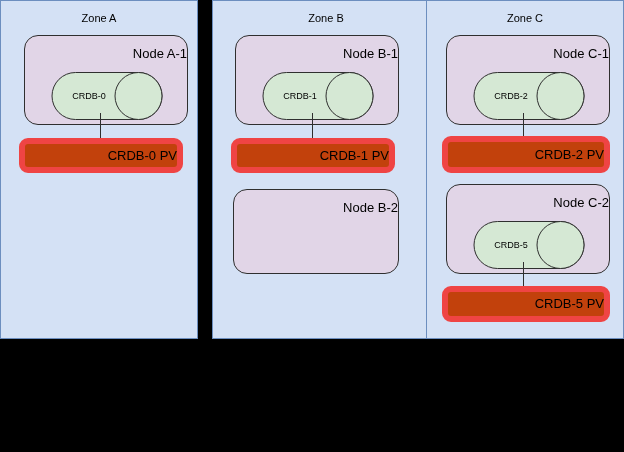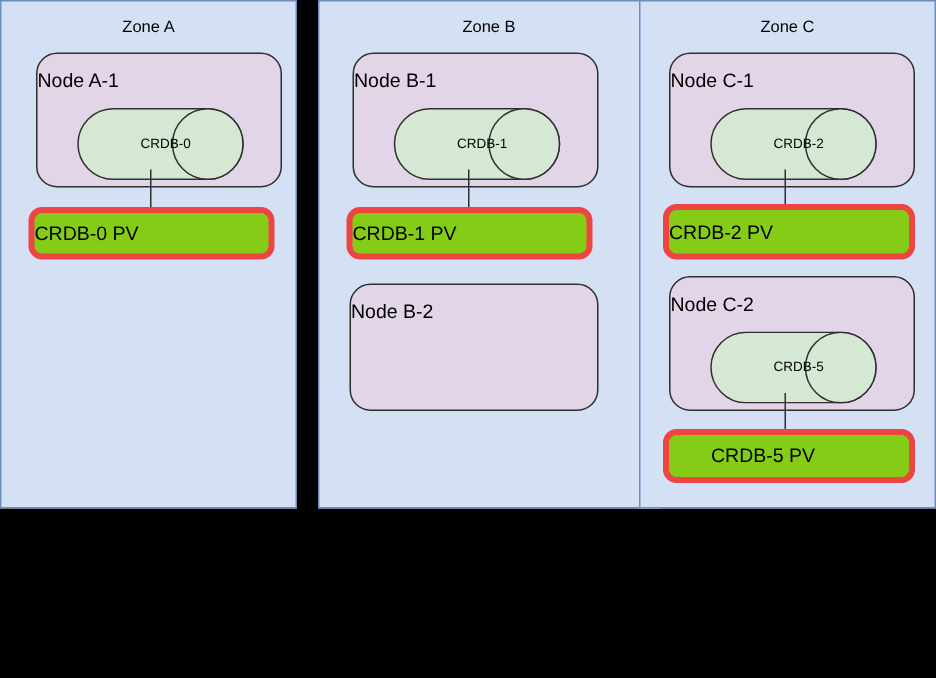--- a/index.html
+++ b/index.html
@@ -38,21 +38,21 @@
     background: #e1d5e7;
     border: 1px solid #2f2f2f;
     border-radius: 14px;
     box-sizing: border-box;
   }
   .node-title {
     position: absolute;
     left: 0;
     right: 0;
     top: 10px;
-    text-align: left;
+    text-align: right;
     font-size: 13px;
     color: #000000;
     line-height: 16px;
     white-space: nowrap;
   }
   .cylinder {
     position: absolute;
   }
   .cyl-body {
     position: absolute;
@@ -60,35 +60,35 @@
     top: 0;
     width: 100%;
     height: 100%;
   }
   .cyl-label {
     position: absolute;
     left: 0;
     top: 50%;
     transform: translateY(-50%);
     width: 68%;
-    text-align: right;
+    text-align: center;
     font-size: 9px;
     color: #000000;
     line-height: 11px;
     white-space: nowrap;
   }
   .pv {
     position: absolute;
-    background: #84cc16;
-    border: 4px solid #ef4444;
+    background: #c2410c;
+    border: 6px solid #ef4444;
     border-radius: 9px;
     box-sizing: border-box;
     display: flex;
     align-items: center;
-    justify-content: flex-start;
+    justify-content: flex-end;
   }
   .pv-label {
     font-size: 13px;
     color: #000000;
     line-height: 16px;
     white-space: nowrap;
   }
   .connector {
     position: absolute;
     width: 1px;

